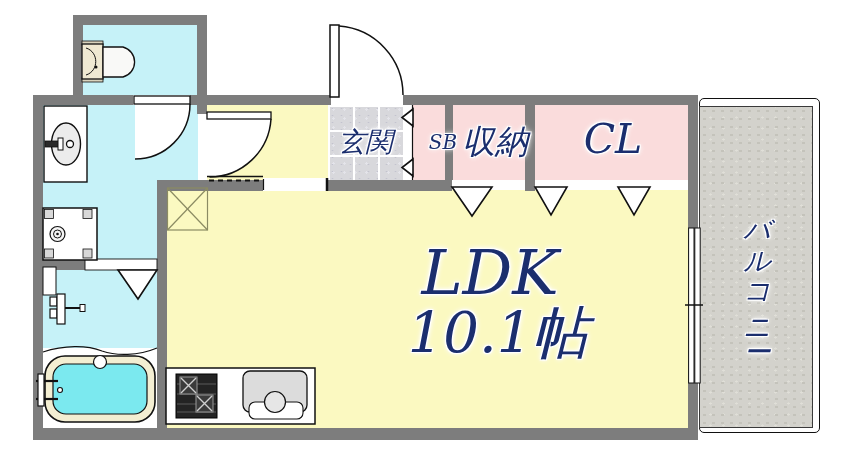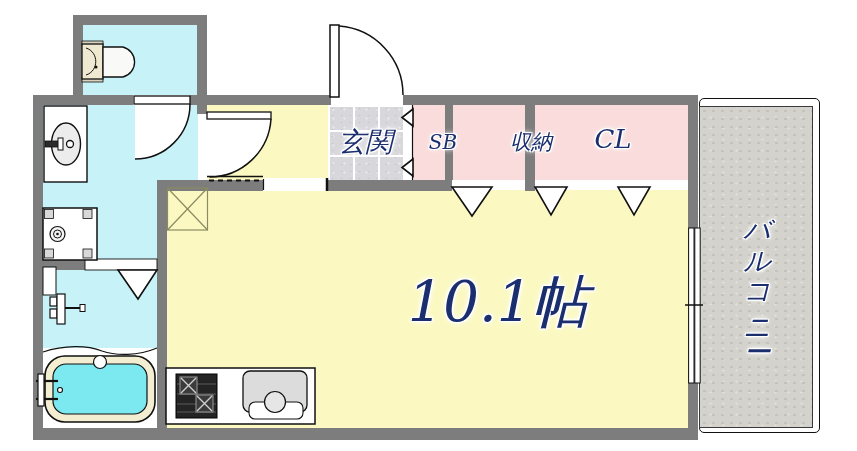--- a/index.html
+++ b/index.html
@@ -196,23 +196,24 @@
       <rect x="243" y="371" width="64" height="41" rx="7" fill="#dcdcdc" stroke="#111" stroke-width="1.3"></rect>
       <rect x="249" y="402" width="54" height="17" rx="6" fill="#ffffff" stroke="#111" stroke-width="1.1"></rect>
       <circle cx="275" cy="402" r="10.5" fill="#e6e6e6" stroke="#111" stroke-width="1.2"></circle>
     </g>
   </svg>
 
   <div class="lab" style="left:328px;top:107px;width:75px;height:70px;font-size:27px;">玄関</div>
 
   <div class="lab" style="left:407px;top:125px;width:44px;height:34px;font-size:20px;margin-left:14px;">SB</div>
 
-  <div class="lab" style="left:453px;top:107px;width:84px;height:70px;font-size:21px;margin-left:36px;">収納</div>
-
-  <div class="lab" style="left:535px;top:104px;width:156px;height:70px;font-size:26px;">CL</div>
+  <div class="lab" style="left:453px;top:107px;width:84px;height:70px;font-size:33px;">収納</div>
+
+  <div class="lab" style="left:535px;top:104px;width:156px;height:70px;font-size:41px;">CL</div>
 
   <div class="lab" style="left:300px;top:222px;width:380px;height:160px;flex-direction:column;">
+    <span class="ldk-big">LDK</span>
     <span class="ldk-size">10.1帖</span>
   </div>
 
   <div class="lab vert" style="left:733px;top:155px;width:48px;height:230px;font-size:27px;">バルコニー</div>
 
 </div>
 
 </body></html>

